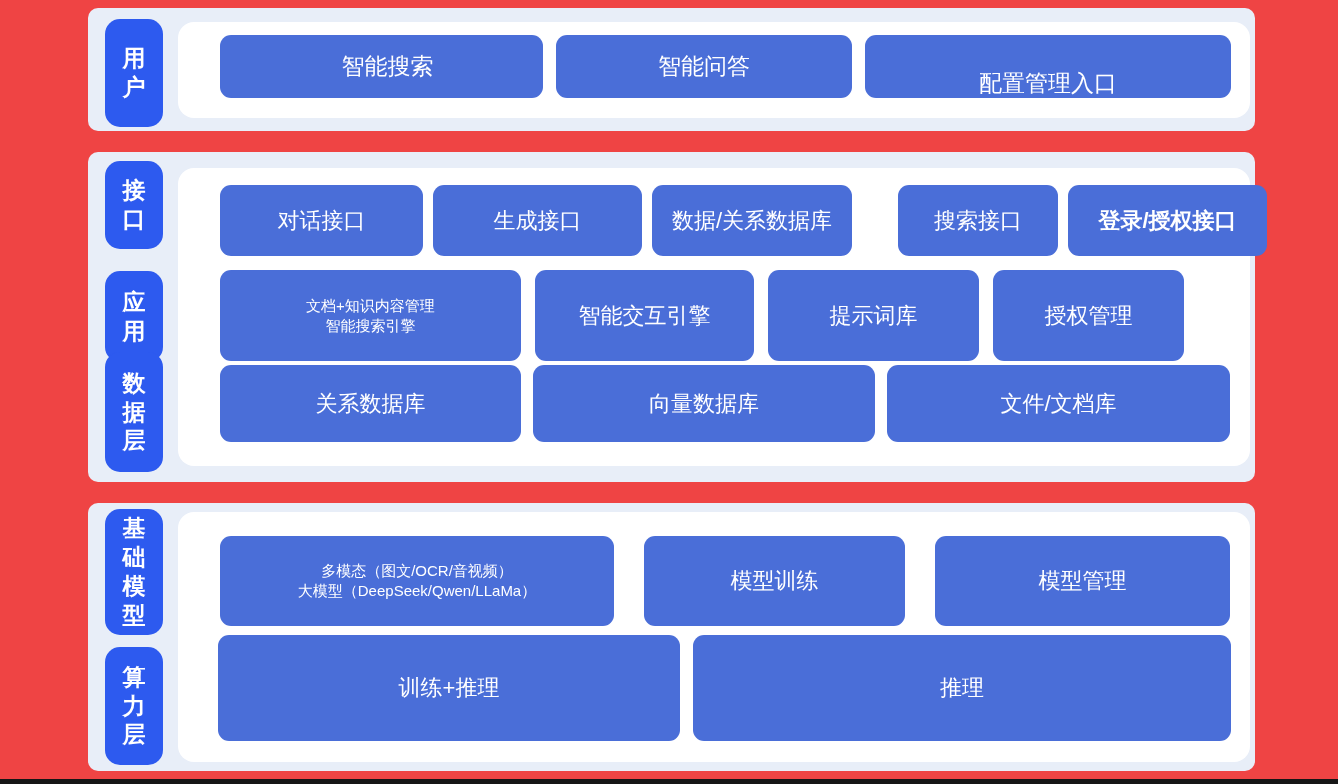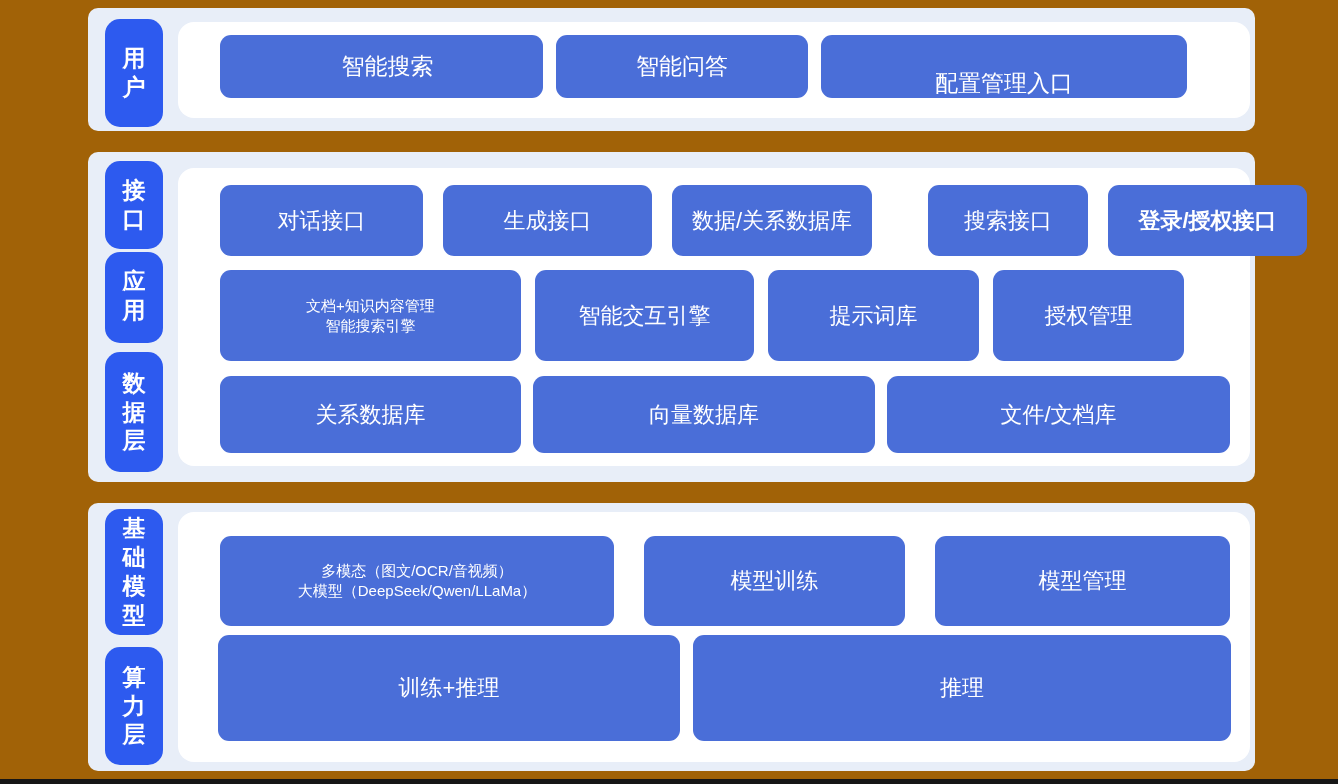--- a/index.html
+++ b/index.html
@@ -3,21 +3,21 @@
 <meta charset="utf-8">
 <style>
   * { box-sizing: border-box; margin: 0; padding: 0; }
   html, body { background: #ffffff; }
   body { font-family: "Liberation Sans", "DejaVu Sans", sans-serif; }
 
   .page {
     position: relative;
     width: 1338px;
     height: 784px;
-    background: #a16207;
+    background: #ef4444;
     overflow: hidden;
   }
 
   .band {
     position: absolute;
     left: 88px;
     width: 1167px;
     background: #e8eef8;
     border-radius: 10px;
   }
@@ -92,42 +92,42 @@
 
   <section class="band" style="top:8px;height:123px;">
     <div class="layer-label" style="top:11px;height:108px;">
       <span class="vtxt">用户</span>
     </div>
     <div class="panel" style="top:14px;height:96px;">
       <div class="row" style="top:13px;height:63px;gap:13px;">
         <div class="block lg" style="width:323px;padding-left:12px;">
           <span>智能搜索</span>
         </div>
-        <div class="block lg" style="width:252px;">
+        <div class="block lg" style="width:296px;">
           <span>智能问答</span>
         </div>
         <div class="block lg" style="width:366px;justify-content:flex-end;">
           <span>配置管理入口</span>
         </div>
       </div>
     </div>
   </section>
 
   <section class="band" style="top:152px;height:330px;">
     <div class="layer-label" style="top:9px;height:88px;">
       <span class="vtxt">接口</span>
     </div>
-    <div class="layer-label" style="top:100px;height:91px;font-family:Liberation Mono, monospace;">
+    <div class="layer-label" style="top:119px;height:91px;">
       <span class="vtxt">应用</span>
     </div>
     <div class="layer-label" style="top:200px;height:120px;">
       <span class="vtxt">数据层</span>
     </div>
     <div class="panel" style="top:16px;height:298px;">
-      <div class="row" style="top:17px;height:71px;gap:20px;">
+      <div class="row" style="top:17px;height:71px;gap:10px;">
         <div class="block" style="width:203px;">
           <span>对话接口</span>
         </div>
         <div class="block" style="width:209px;">
           <span>生成接口</span>
         </div>
         <div class="block" style="width:200px;">
           <span>数据/关系数据库</span>
         </div>
         <div class="block" style="width:160px;margin-left:36px;">
@@ -145,21 +145,21 @@
         <div class="block" style="width:219px;">
           <span>智能交互引擎</span>
         </div>
         <div class="block" style="width:211px;">
           <span>提示词库</span>
         </div>
         <div class="block" style="width:191px;">
           <span>授权管理</span>
         </div>
       </div>
-      <div class="row" style="top:208px;height:77px;gap:12px;">
+      <div class="row" style="top:197px;height:77px;gap:12px;">
         <div class="block" style="width:301px;">
           <span>关系数据库</span>
         </div>
         <div class="block" style="width:342px;">
           <span>向量数据库</span>
         </div>
         <div class="block" style="width:343px;">
           <span>文件/文档库</span>
         </div>
       </div>

